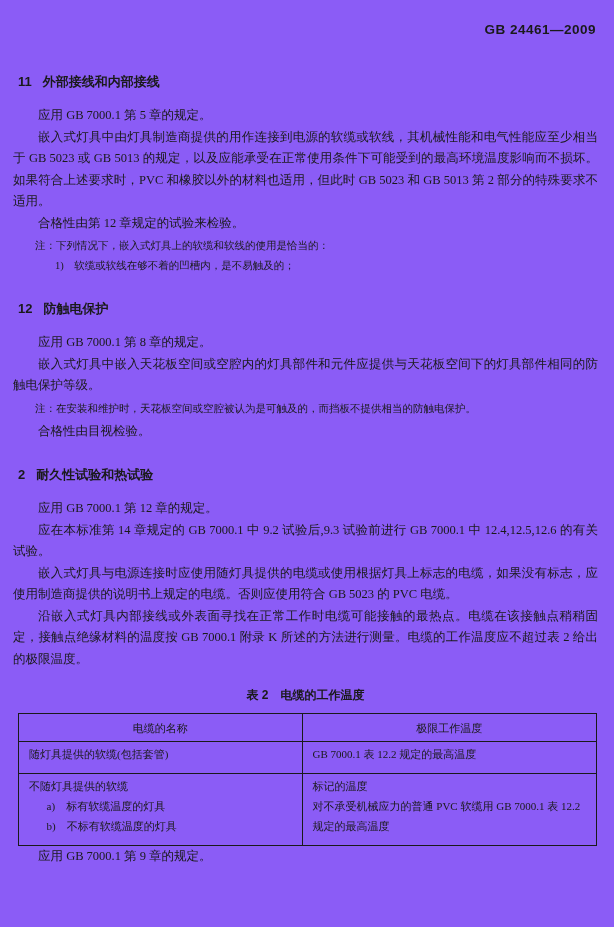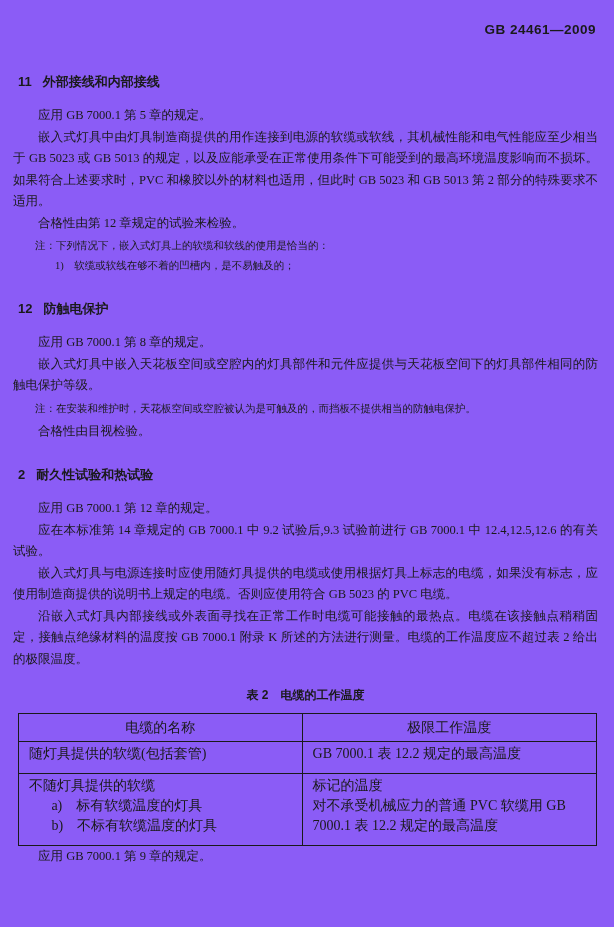--- a/index.html
+++ b/index.html
@@ -50,21 +50,21 @@
     text-align: center;
     font-family: "Liberation Sans", sans-serif;
     font-weight: bold;
     font-size: 12px;
     margin: 17px 0 9px 0;
   }
   table.tbl {
     border-collapse: collapse;
     width: 579px;
     margin-left: 5px;
-    font-size: 14px;
+    font-size: 11px;
     table-layout: fixed;
   }
   .tbl th, .tbl td {
     border: 1px solid #1a1a1a;
     line-height: 20px;
     vertical-align: middle;
   }
   .tbl th {
     font-weight: normal;
     text-align: center;

